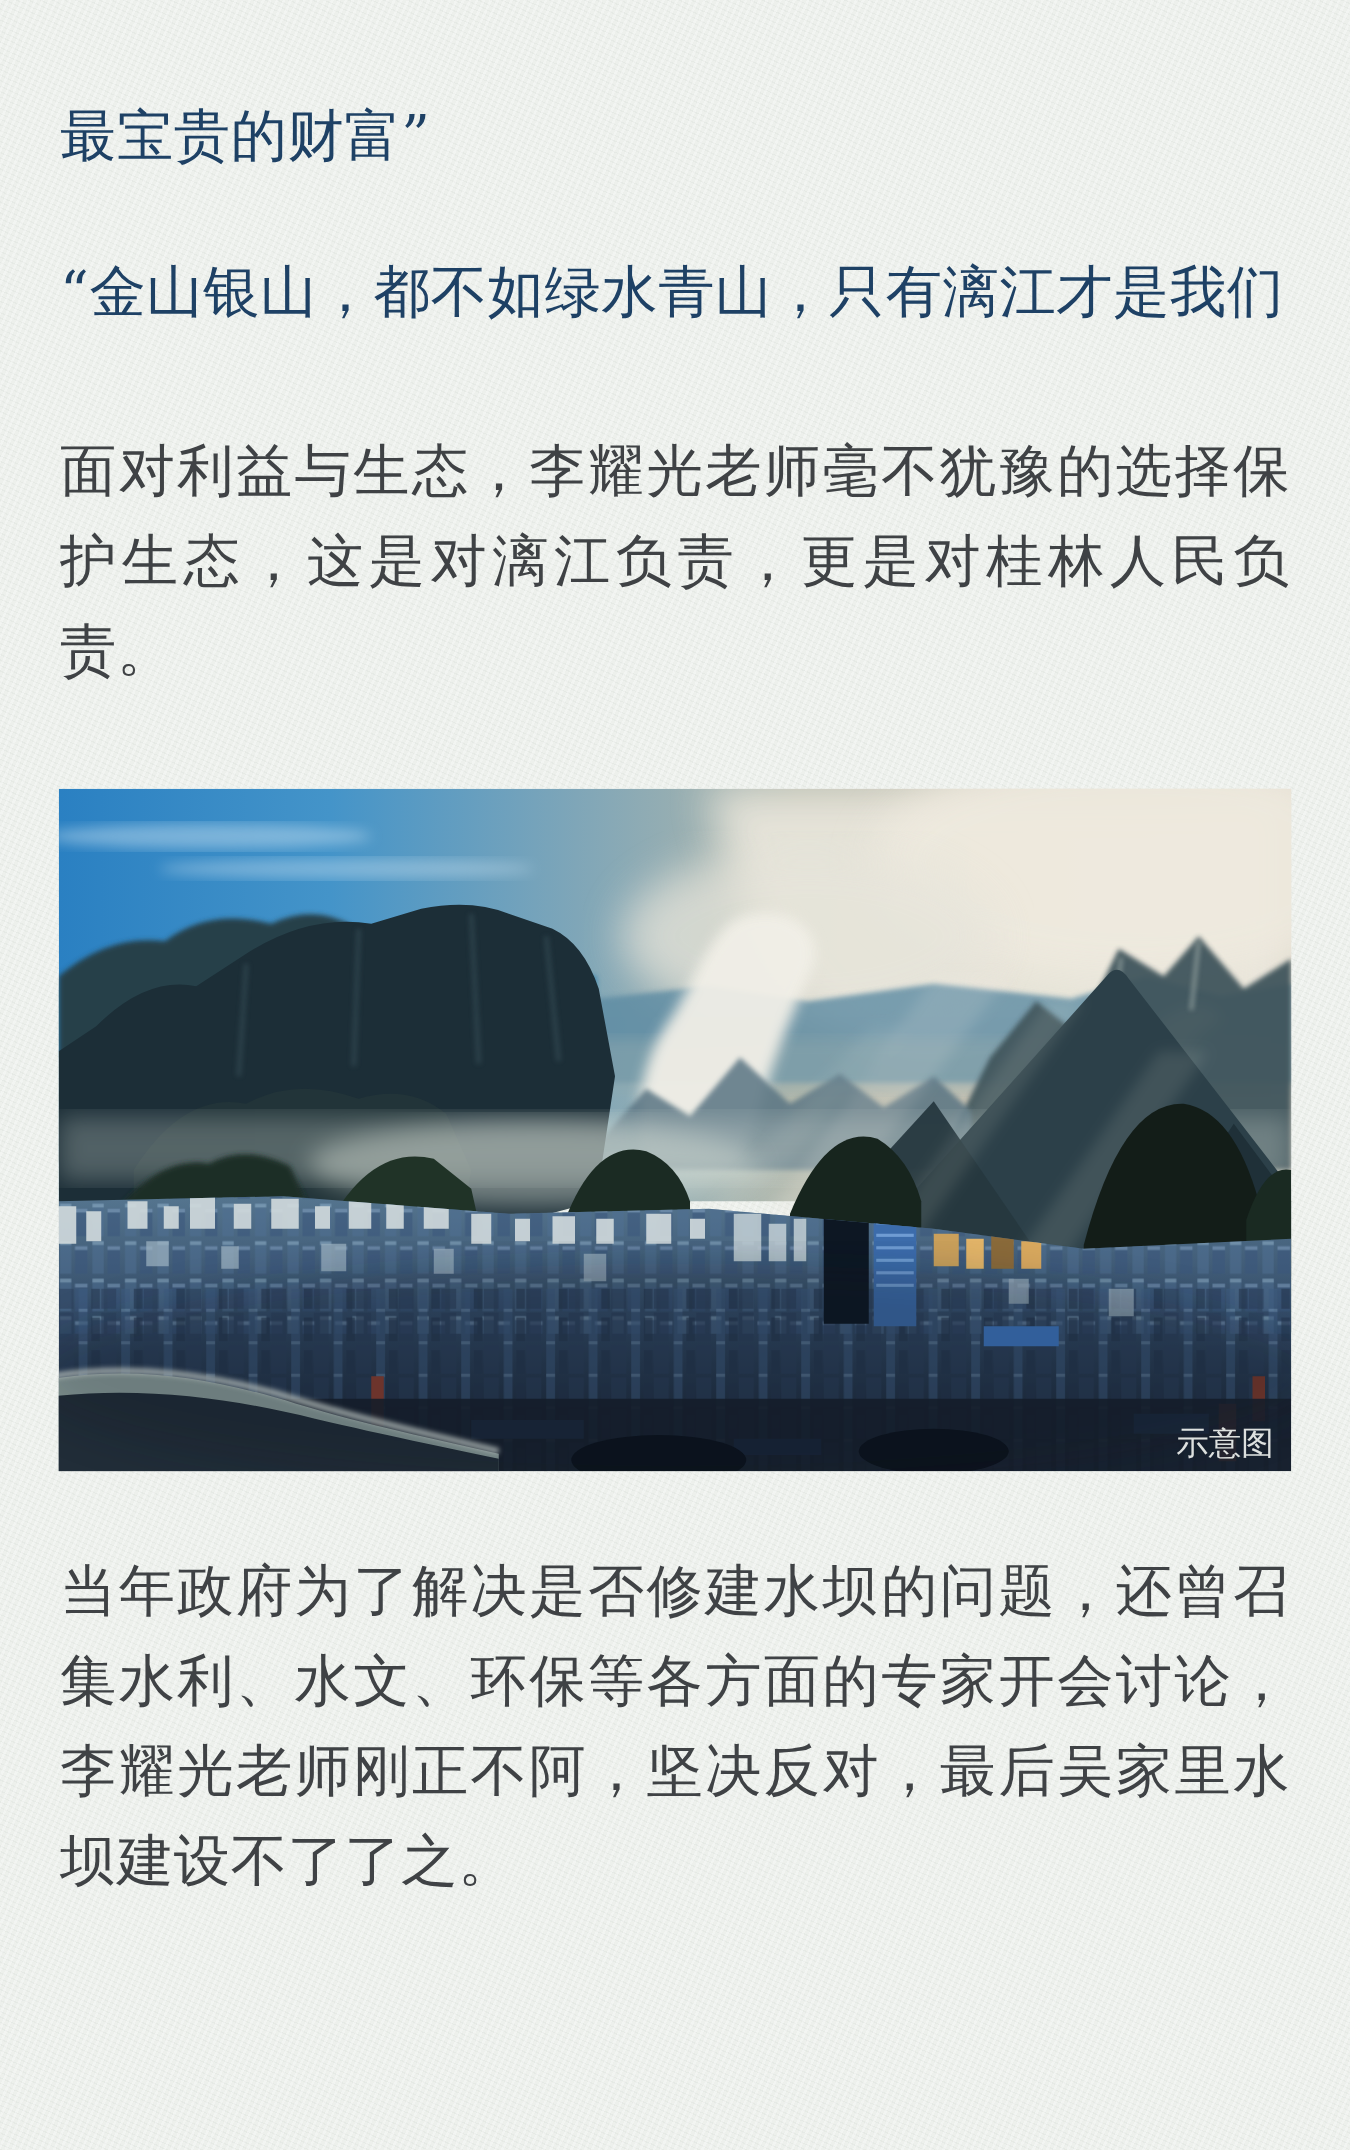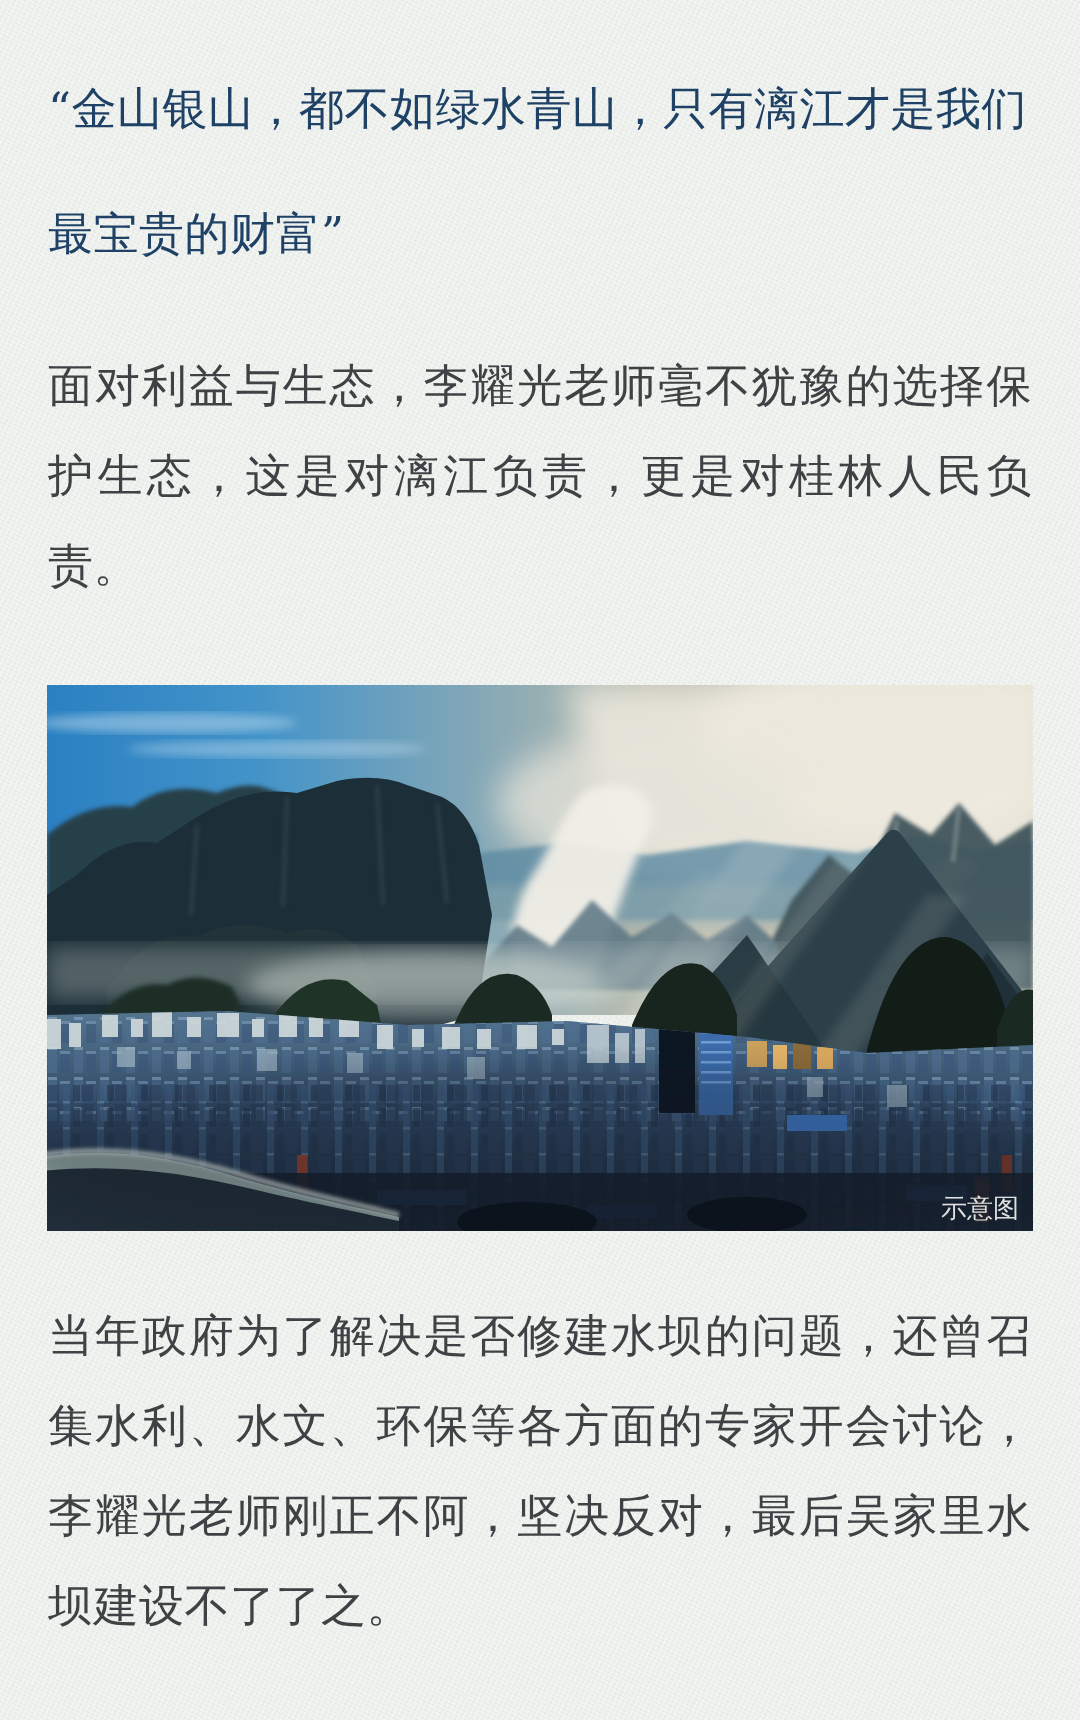--- a/index.html
+++ b/index.html
@@ -18,21 +18,21 @@
     margin-top:46px;
     color:#1e4165;
     font-family:"DejaVu Serif", serif;
     font-size:45px;
     font-weight:500;
   }
   .quote .qline{line-height:125px; white-space:nowrap; letter-spacing:0.5px;}
   .para{
     color:#3f4245;
     font-size:45px;
-    line-height:90px;
+    line-height:72px;
     letter-spacing:0.5px;
     text-align:justify;
   }
   .para.p1{margin-top:45px;}
   .para.p2{margin-top:194px;}
   .figure{
     margin-top:74px;
     width:986px;
     margin-left:-1px;
     height:412px;
@@ -40,22 +40,22 @@
   }
   .figure svg{display:block;}
 </style>
 </head>
 <body>
 
 <div class="page">
   <div class="content">
 
     <div class="quote">
+      <div class="qline">最宝贵的财富”</div>
       <div class="qline">“金山银山，都不如绿水青山，只有漓江才是我们</div>
-      <div class="qline">最宝贵的财富”</div>
     </div>
 
     <div class="para p1">面对利益与生态，李耀光老师毫不犹豫的选择保护生态，这是对漓江负责，更是对桂林人民负责。</div>
 
     <div class="figure">
       <svg width="986" height="546" viewBox="0 0 986 546" xmlns="http://www.w3.org/2000/svg">
         <defs>
           <linearGradient id="sky" x1="0" y1="0" x2="1" y2="0">
             <stop offset="0" stop-color="#2a80c2"></stop>
             <stop offset="0.22" stop-color="#4494c9"></stop>

